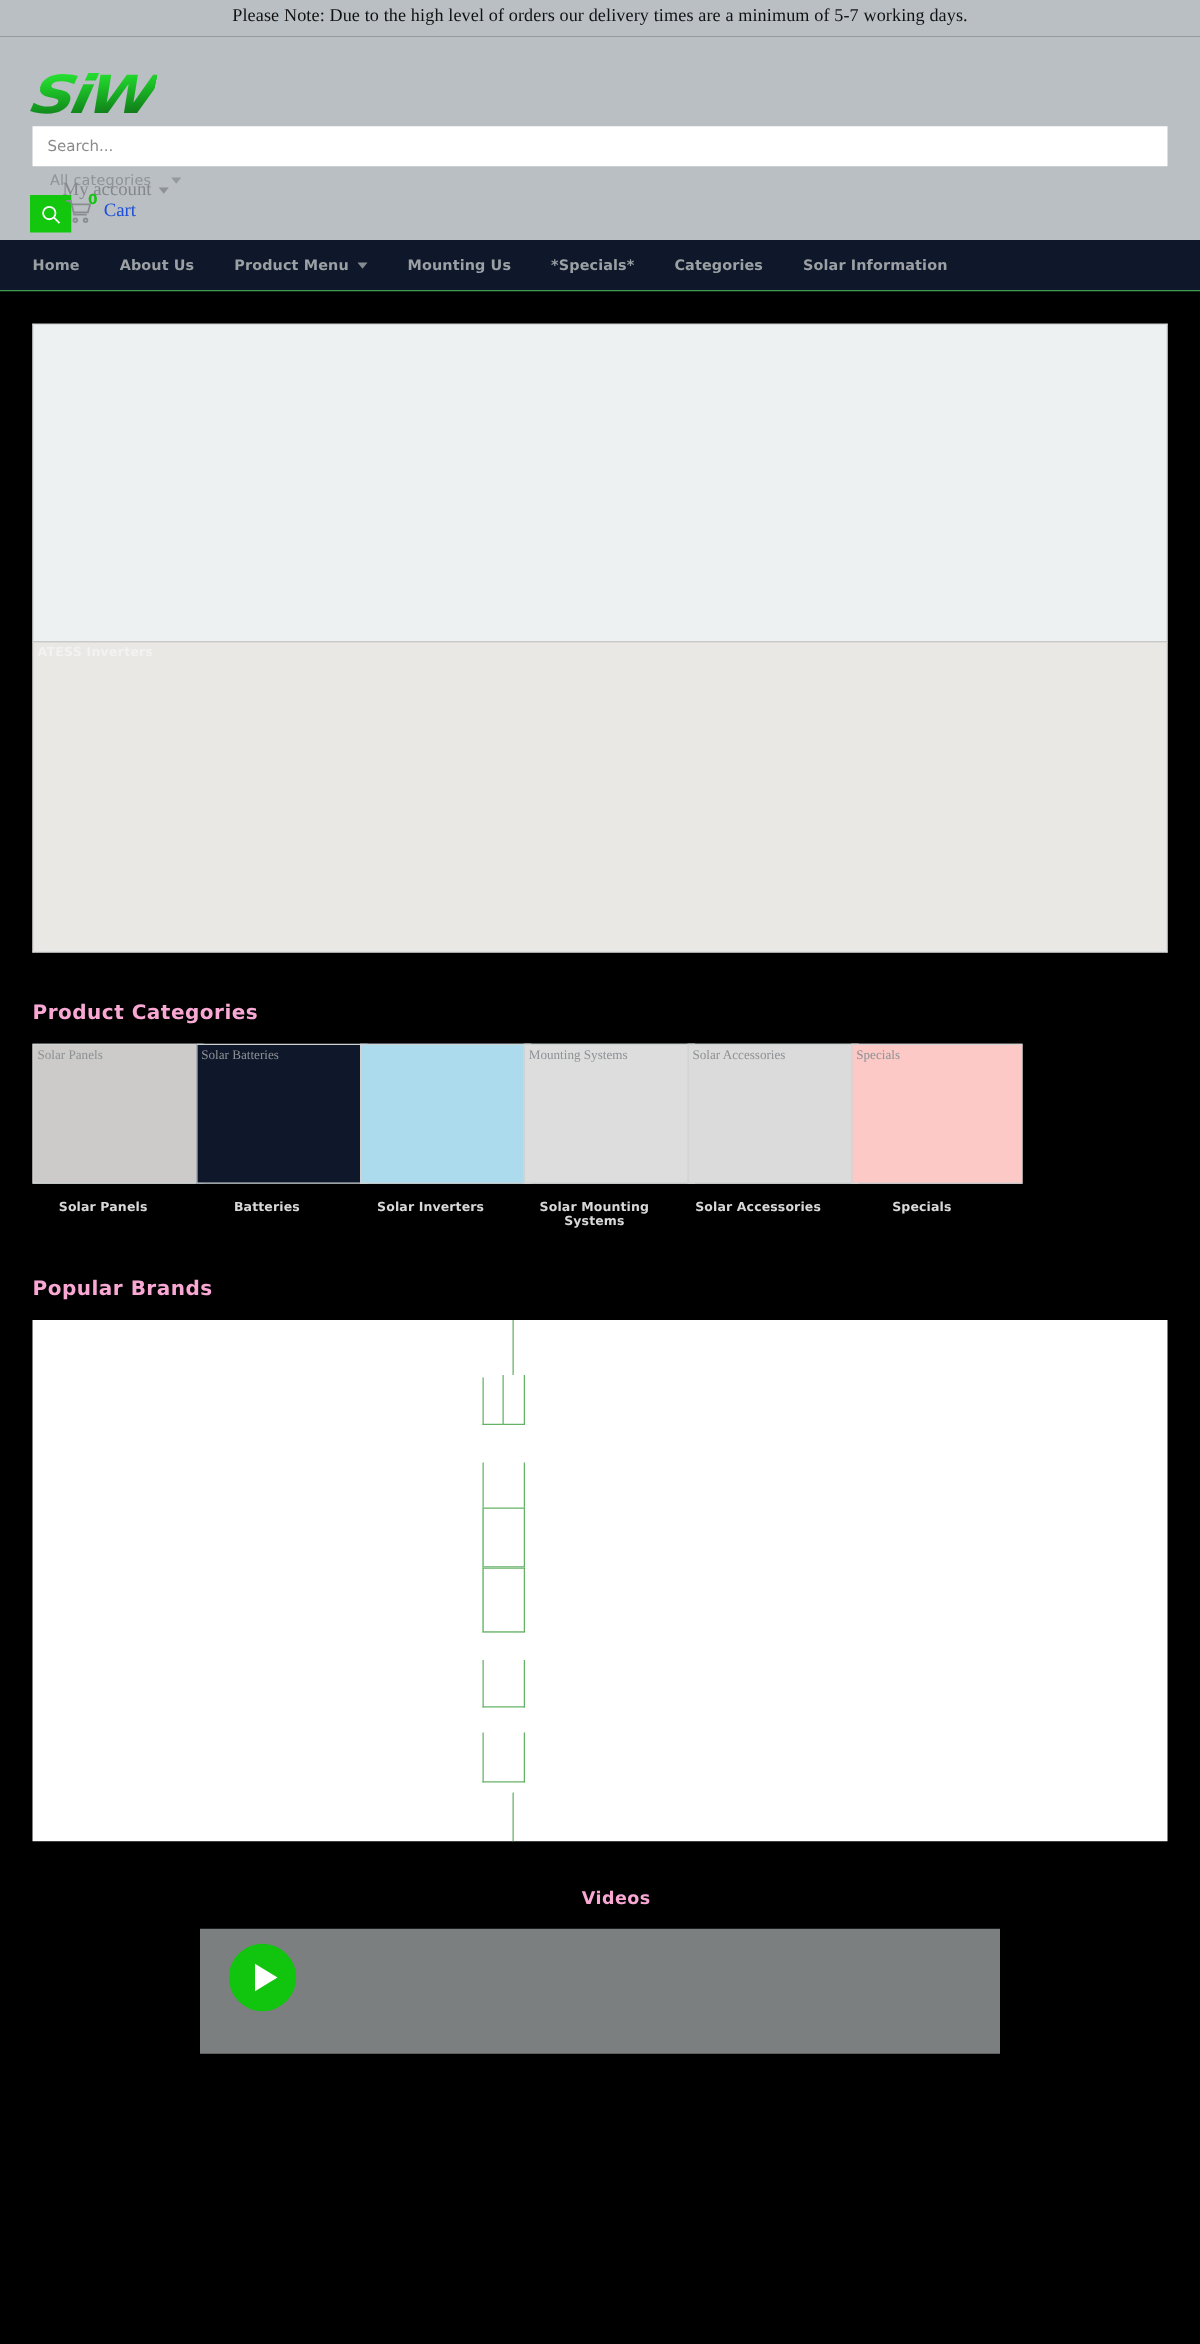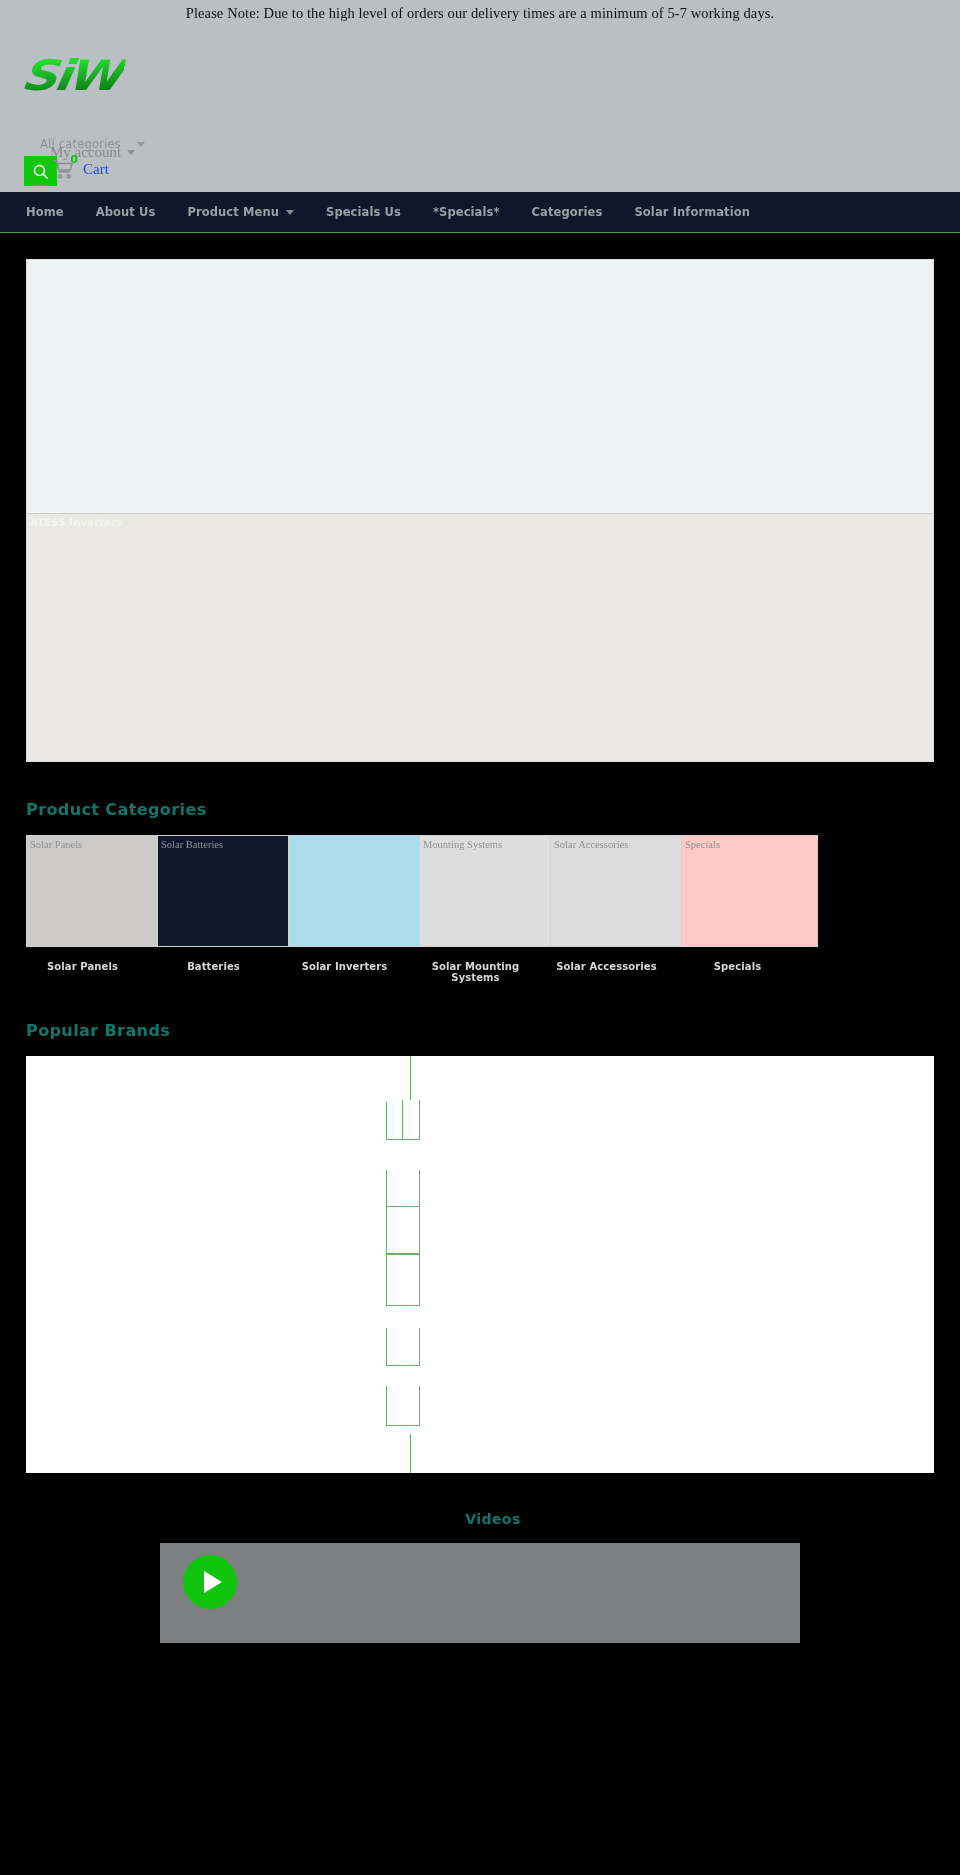--- a/index.html
+++ b/index.html
@@ -176,21 +176,21 @@
     font-weight: 600;
     color: #f2f2f2;
     letter-spacing: .2px;
   }
 
   
   .sect-head {
     font-family: "DejaVu Sans", sans-serif;
     font-size: 16px;
     font-weight: 700;
-    color: #0f766e;
+    color: #f9a8d4;
     margin: 38px 0 16px 26px;
     letter-spacing: .4px;
   }
   .sect-head-center {
     text-align: center;
     margin-left: 0;
     font-size: 14px;
     padding-left: 26px;
   }
 
@@ -274,20 +274,21 @@
 <body>
 
 <div class="announce">Please Note: Due to the high level of orders our delivery times are a minimum of 5-7 working days.</div>
 
 <div class="header">
 
   <div class="logo">
     <span class="logo-text">SiW</span>
   </div>
 
+  <input class="searchbar" type="text" placeholder="Search..." style="">
 
   <div class="allcats">
     <span>All categories</span>
     <span class="chev"></span>
   </div>
 
   <div class="myaccount">
     <span>My account</span>
     <span class="chev"></span>
   </div>
@@ -318,21 +319,21 @@
     <span>Home</span>
   </div>
   <div class="navitem">
     <span>About Us</span>
   </div>
   <div class="navitem">
     <span>Product Menu</span>
     <span class="chev"></span>
   </div>
   <div class="navitem">
-    <span>Specials Us</span>
+    <span>Mounting Us</span>
   </div>
   <div class="navitem">
     <span>*Specials*</span>
   </div>
   <div class="navitem">
     <span>Categories</span>
   </div>
   <div class="navitem">
     <span>Solar Information</span>
   </div>

